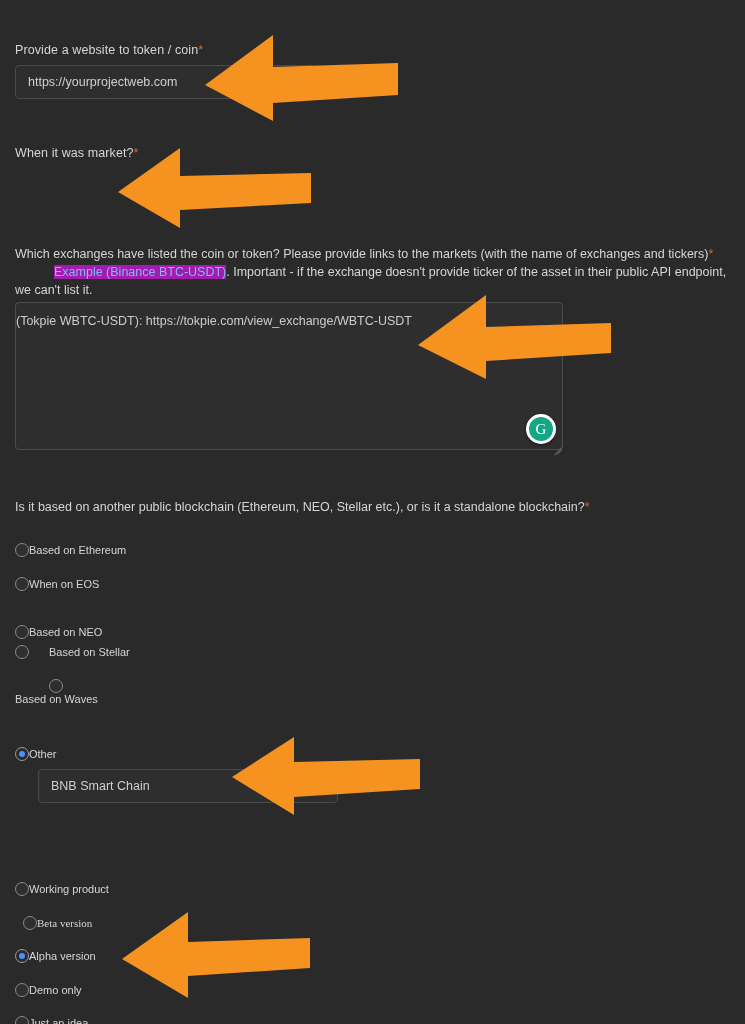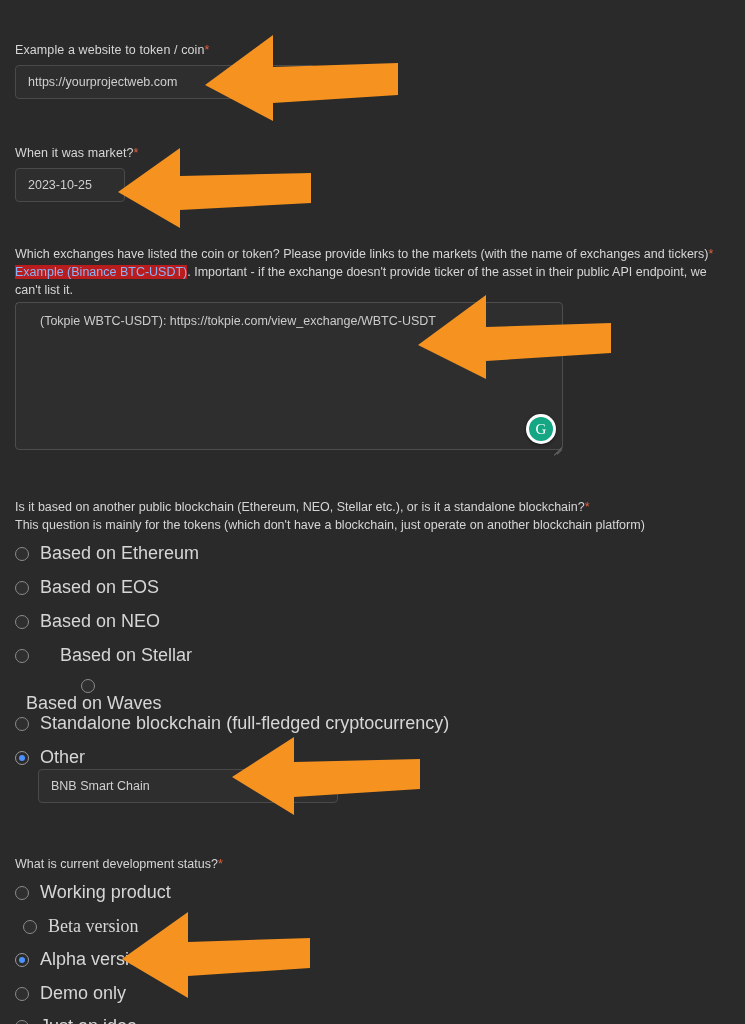--- a/index.html
+++ b/index.html
@@ -39,21 +39,21 @@
     display: block;
   }
 
   .textarea-box {
     position: absolute;
     background: #2e2e2e;
     border: 1px solid #4d4d4d;
     border-radius: 4px;
     color: #cfcfcf;
     font-size: 12.5px;
-    padding: 10px 24px;
+    padding: 10px 0;
     overflow: hidden;
   }
   .textarea-text { color: #cccccc; font-size: 12.5px; line-height: 17px; }
 
   .grammarly {
     position: absolute;
     width: 30px; height: 30px;
     border-radius: 50%;
     background: #ffffff;
     display: flex; align-items: center; justify-content: center;
@@ -80,106 +80,98 @@
     border: 1px solid #8a8a8a; background: #2f2f2f;
     display: inline-block; position: relative; flex: 0 0 auto;
   }
   .radio.checked { border-color: #9a9a9a; background: #2b2b2b; }
   .radio.checked::after {
     content: ""; position: absolute;
     left: 50%; top: 50%; width: 6px; height: 6px;
     margin: -3px 0 0 -3px;
     border-radius: 50%; background: #4d90fe;
   }
-  .radio-label { margin-left: 11px; font-size: 18px; color: #d6d6d6; white-space: nowrap; }
+  .radio-label { font-size: 11px; color: #d6d6d6; white-space: nowrap; }
 
   .qtext { position: absolute; font-size: 12.5px; line-height: 18px; color: #d6d6d6; }
   .link {
     color: #8ab4f8;
-    background: #b91c1c;
+    background: #a21caf;
     text-decoration: none;
+    margin-left: 39px;
   }
 
   .arrow { position: absolute; pointer-events: none; }
 </style>
 </head>
 <body>
 
 <div class="page">
 
   <div class="field-group" style="left:15px; top:42px;">
     <div class="label">
-      <span>Example a website to token / coin</span><span class="req">*</span>
+      <span>Provide a website to token / coin</span><span class="req">*</span>
     </div>
   </div>
   <input class="text-input" type="text" style="left: 15px; top: 65px; position: absolute; width: 300px;" value="https://yourprojectweb.com" placeholder="https://yourprojectweb.com">
 
   <div class="field-group" style="left:15px; top:145px;">
     <div class="label">
       <span>When it was market?</span><span class="req">*</span>
     </div>
   </div>
-  <input class="text-input" type="text" style="left: 15px; top: 168px; position: absolute; width: 110px;" value="2023-10-25">
 
   <div class="qtext" style="left:15px; top:245px; width:720px;">
     <span>Which exchanges have listed the coin or token? Please provide links to the markets (with the name of exchanges and tickers)</span><span class="req">*</span><br>
     <a class="link" href="#">Example (Binance BTC-USDT)</a><span>. Important - if the exchange doesn't provide ticker of the asset in their public API endpoint, we can't list it.</span><br>
     <span>Besides, there should be any volume (24H) at the market to map it properly.</span>
   </div>
 
   <div class="textarea-box" style="left:15px; top:302px; width:548px; height:148px;">
     <div class="textarea-text">(Tokpie WBTC-USDT): https://tokpie.com/view_exchange/WBTC-USDT</div>
   </div>
   <div class="grammarly" style="left:526px; top:414px;">
     <div class="inner">G</div>
   </div>
   <div class="resize-grip" style="left:550px; top:437px;">
     <i style="width:11px; top:10px;"></i>
     <i style="width:7px; top:12px;"></i>
   </div>
 
   <div class="qtext" style="left:15px; top:498px; width:720px;">
     <span>Is it based on another public blockchain (Ethereum, NEO, Stellar etc.), or is it a standalone blockchain?</span><span class="req">*</span><br>
-    <span>This question is mainly for the tokens (which don't have a blockchain, just operate on another blockchain platform)</span>
   </div>
 
   <div class="radio-row" style="left:15px; top:543px;">
     <span class="radio"></span>
     <span class="radio-label">Based on Ethereum</span>
   </div>
   <div class="radio-row" style="left:15px; top:577px;">
     <span class="radio"></span>
-    <span class="radio-label">Based on EOS</span>
-  </div>
-  <div class="radio-row" style="left:15px; top:611px;">
+    <span class="radio-label">When on EOS</span>
+  </div>
+  <div class="radio-row" style="left:15px; top:625px;">
     <span class="radio"></span>
     <span class="radio-label">Based on NEO</span>
   </div>
   <div class="radio-row" style="left:15px; top:645px;gap:20px;">
     <span class="radio"></span>
     <span class="radio-label">Based on Stellar</span>
   </div>
   <div class="radio-row" style="left:15px; top:679px;flex-direction:column;">
     <span class="radio"></span>
     <span class="radio-label">Based on Waves</span>
-  </div>
-  <div class="radio-row" style="left:15px; top:713px;">
-    <span class="radio"></span>
-    <span class="radio-label">Standalone blockchain (full-fledged cryptocurrency)</span>
   </div>
   <div class="radio-row" style="left:15px; top:747px;">
     <span class="radio checked"></span>
     <span class="radio-label">Other</span>
   </div>
 
   <input class="text-input" type="text" style="left: 38px; top: 769px; position: absolute; width: 300px;" value="BNB Smart Chain">
 
-  <div class="qtext" style="left:15px; top:855px; width:720px;">
-    <span>What is current development status?</span><span class="req">*</span>
-  </div>
 
   <div class="radio-row" style="left:15px; top:882px;">
     <span class="radio"></span>
     <span class="radio-label">Working product</span>
   </div>
   <div class="radio-row" style="left:23px; top:916px;font-family:Liberation Serif, serif;">
     <span class="radio"></span>
     <span class="radio-label">Beta version</span>
   </div>
   <div class="radio-row" style="left:15px; top:949px;">

